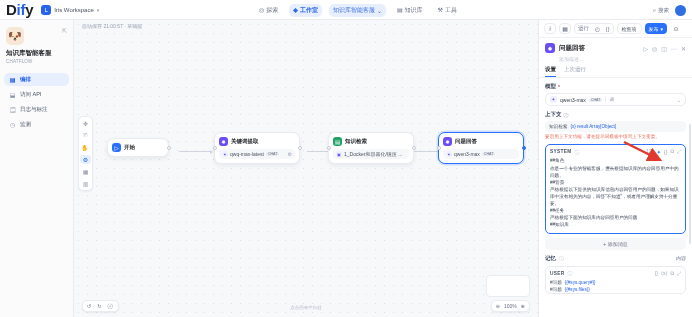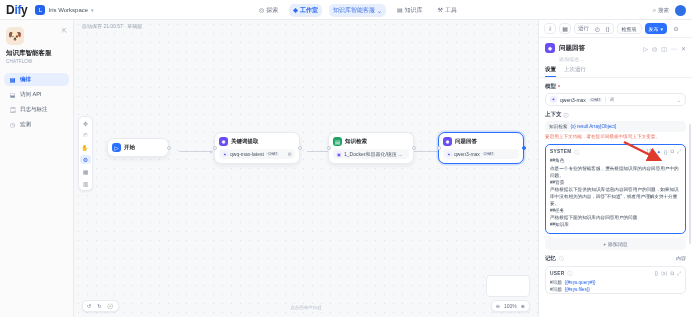--- a/index.html
+++ b/index.html
@@ -11,21 +11,21 @@
     background: #f2f4f7;
   }
   .app { position: relative; width: 692px; height: 317px; }
 
   
   .topbar {
     position: absolute; top: 0; left: 0; width: 692px; height: 20px;
     background: #ffffff; border-bottom: 1px solid #e9ebf0;
     display: flex; align-items: center; padding: 0 6px;
   }
-  .logo { font-size: 12px; font-weight: bold; letter-spacing: -0.3px; color: #1c1f23; }
+  .logo { font-size: 15px; font-weight: bold; letter-spacing: -0.3px; color: #1c1f23; }
   .logo i { color: #2563eb; font-style: normal; }
   .ws { display: flex; align-items: center; gap: 3px; margin-left: 8px; }
   .ws-badge {
     width: 10px; height: 10px; border-radius: 3px; background: #2563eb;
     color: #fff; font-size: 6px; display: flex; align-items: center; justify-content: center;
   }
   .ws-name { font-size: 6px; color: #495464; }
   .caret { font-size: 5px; color: #98a2b3; }
 
   .nav { position: absolute; left: 255px; top: 0; height: 20px; display: flex; align-items: center; gap: 7px; }

